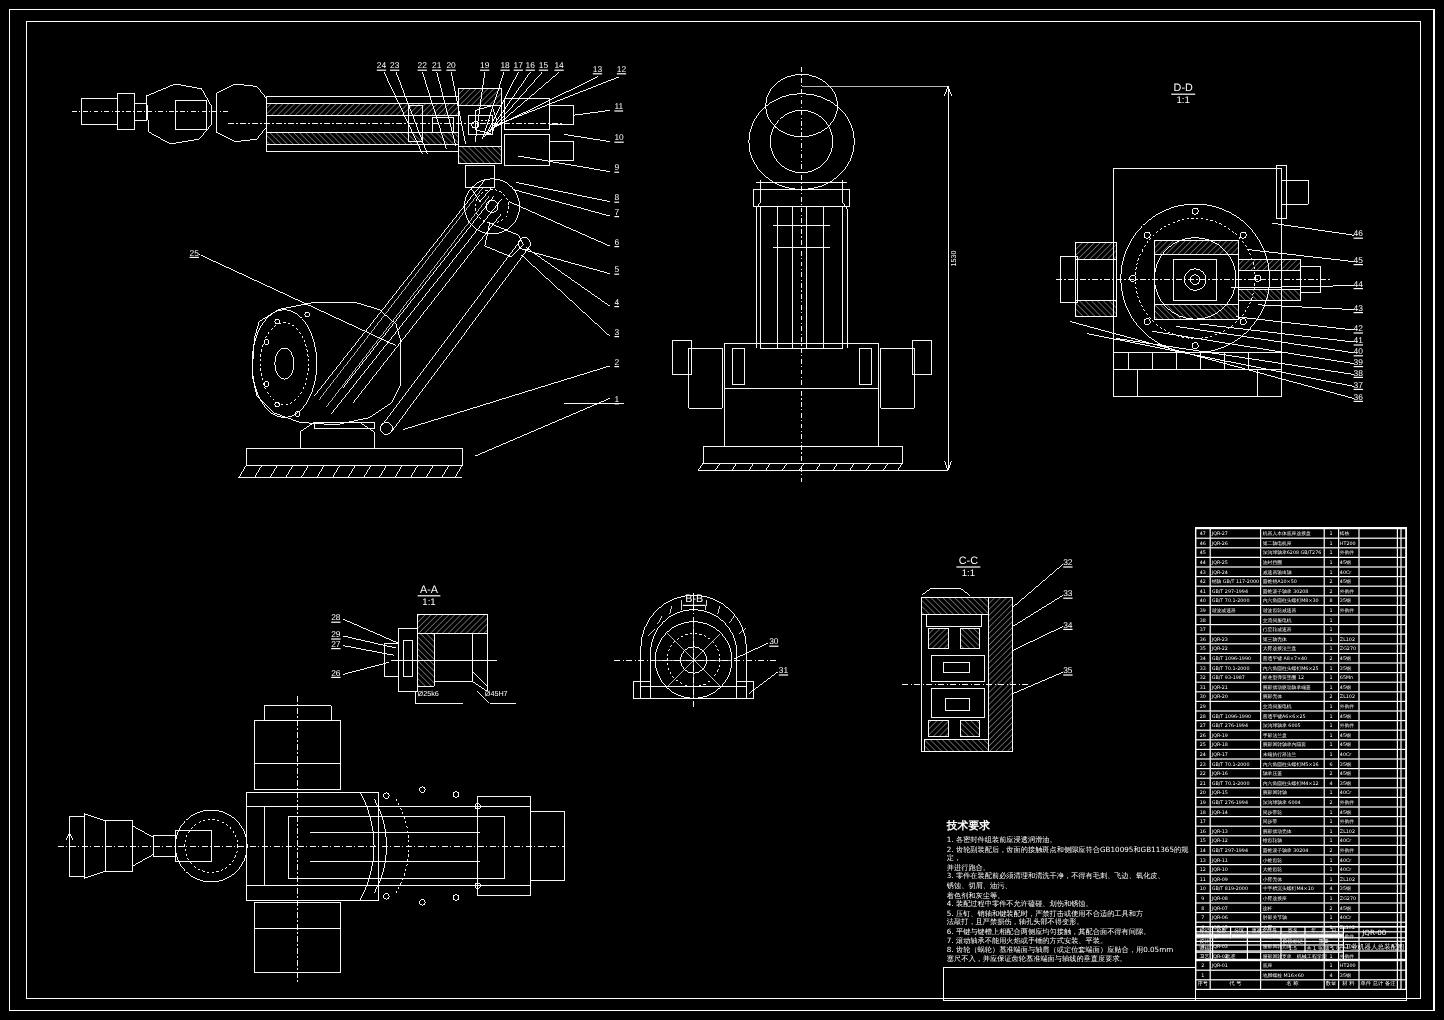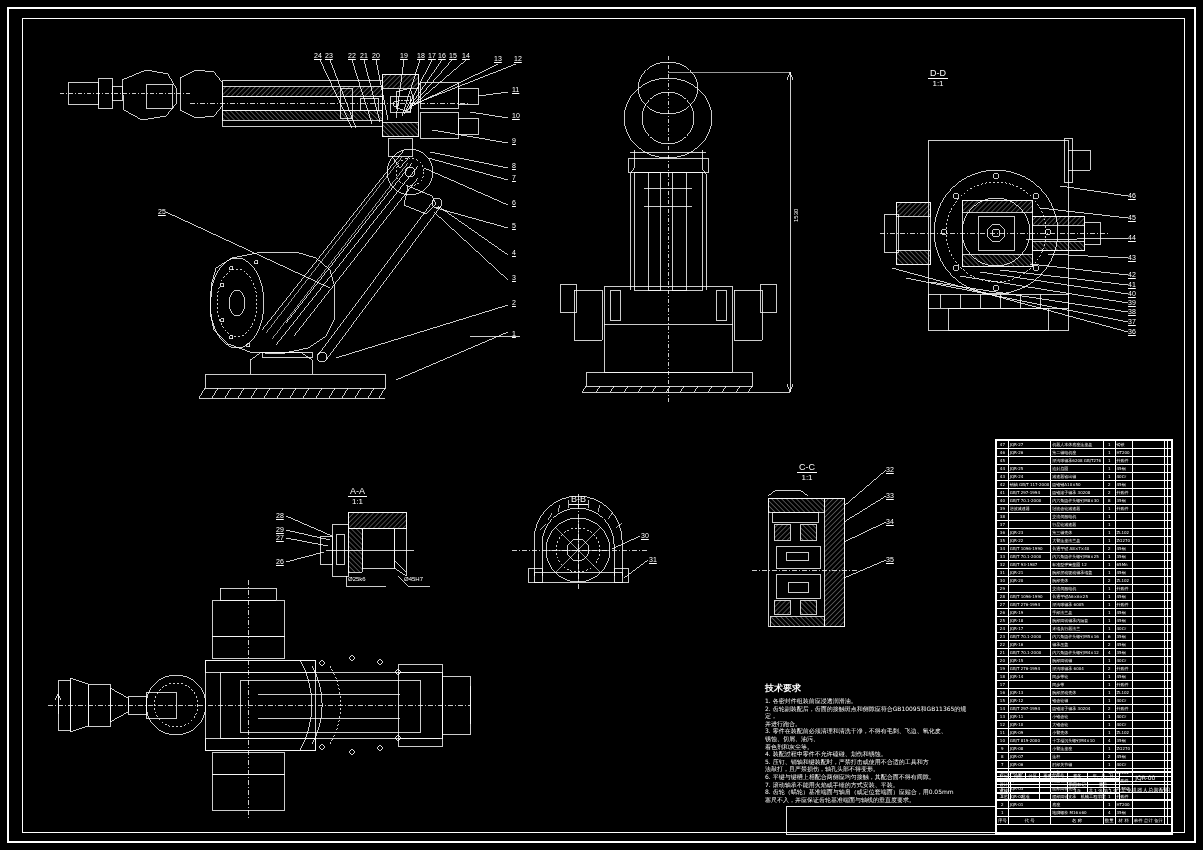--- a/index.html
+++ b/index.html
@@ -9,21 +9,21 @@
   svg{position:absolute;left:0;top:0;}
   .lbl{position:absolute;color:#fff;font-size:7px;line-height:7px;
        font-family:"Liberation Sans",sans-serif;white-space:nowrap;}
   .lbl.u{text-decoration:underline;}
   .viewttl{position:absolute;color:#fff;font-size:9px;text-align:center;
            line-height:10px;white-space:nowrap;}
   .viewttl b{display:block;border-bottom:1px solid #fff;font-weight:normal;padding:0 2px;}
   .viewttl i{display:block;font-style:normal;font-size:8px;}
   #watermark{position:absolute;left:522px;top:404px;color:#fff;
              font-size:27px;letter-spacing:9px;font-family:"DejaVu Sans",sans-serif;}
-  #techreq{position:absolute;left:765px;top:682px;width:205px;color:#fff;}
+  #techreq{position:absolute;left:789px;top:682px;width:205px;color:#fff;}
   #techreq .h{font-size:9px;font-weight:bold;margin-bottom:2px;font-family:"DejaVu Sans",sans-serif;}
   #techreq .l{font-size:6px;line-height:7.6px;font-family:"DejaVu Sans",sans-serif;}
   table.pt{position:absolute;border-collapse:collapse;color:#fff;}
   table.pt td{border:1px solid #fff;font-size:4px;line-height:5px;padding:0 1px;
               font-family:"DejaVu Sans",sans-serif;overflow:hidden;white-space:nowrap;height:7px;}
   .tb{position:absolute;color:#fff;border-collapse:collapse;}
   .tb td{border:1px solid #fff;font-size:4.2px;line-height:5px;padding:0 1px;
          font-family:"DejaVu Sans",sans-serif;white-space:nowrap;}
   .dimtxt{position:absolute;color:#fff;font-size:6px;white-space:nowrap;}
 </style>
@@ -405,21 +405,21 @@
     <b>A-A</b>
     <i>1:1</i>
   </div>
   <div class="viewttl" style="left:569px;top:494px">
     <b>B-B</b>
   </div>
   <div class="viewttl" style="left:797px;top:462px">
     <b>C-C</b>
     <i>1:1</i>
   </div>
-  <div class="viewttl" style="left:928px;top:68px">
+  <div class="viewttl" style="left:976px;top:68px">
     <b>D-D</b>
     <i>1:1</i>
   </div>
 
   <div class="dimtxt" style="left:348px;top:576px">Ø25k6</div>
   <div class="dimtxt" style="left:404px;top:576px">Ø45H7</div>
   <div class="dimtxt" style="left:793px;top:222px;transform:rotate(-90deg);transform-origin:left top">1530</div>
 
   <div id="techreq">
     <div class="h">技术要求</div>

